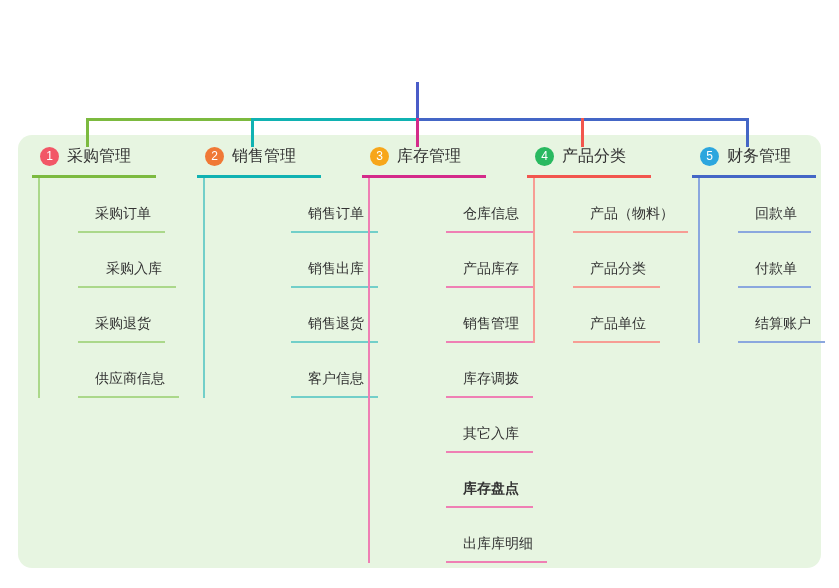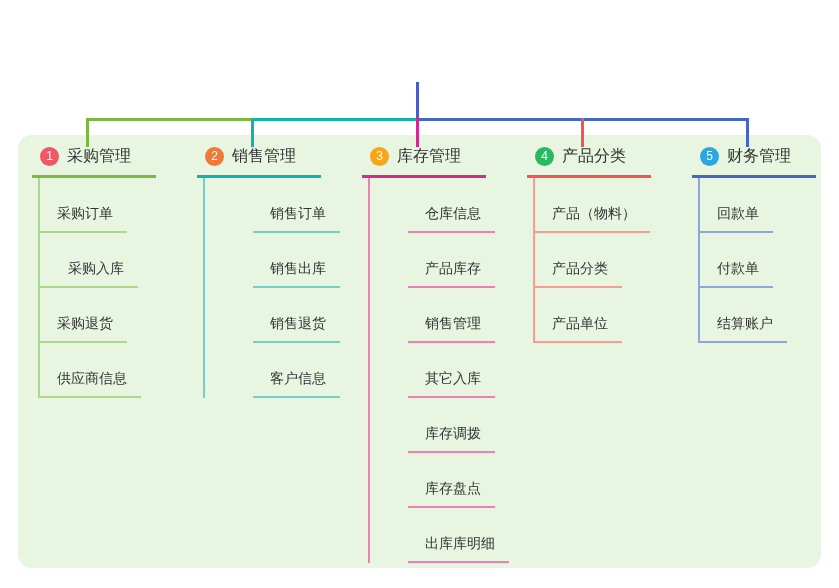--- a/index.html
+++ b/index.html
@@ -29,21 +29,21 @@
     display:flex;align-items:center;gap:8px;
     width:116px;padding:0 0 8px 8px;box-sizing:content-box;
     border-bottom:3px solid #888;cursor:pointer;
   }
   .badge{
     width:19px;height:19px;border-radius:50%;flex:0 0 19px;
     color:#fff;font-size:12px;line-height:19px;text-align:center;
   }
   .branch-label{font-size:16px;color:#333;white-space:nowrap;}
   .children{margin-left:6px;border-left:2px solid #ccc;}
-  .child-row{height:55px;display:flex;align-items:flex-end;}
+  .child-row{height:55px;display:flex;align-items:flex-end;margin-left:38px;}
   .child-label{
     display:inline-block;white-space:nowrap;
     font-size:14px;color:#333;
     padding:0 14px 8px 17px;border-bottom:2px solid #ccc;
     cursor:pointer;
   }
 </style>
 </head>
 <body>
 
@@ -113,27 +113,27 @@
           <div class="child-row">
             <span class="child-label" style="border-bottom-color: rgb(239, 127, 180);">仓库信息</span>
           </div>
           <div class="child-row">
             <span class="child-label" style="border-bottom-color: rgb(239, 127, 180);">产品库存</span>
           </div>
           <div class="child-row">
             <span class="child-label" style="border-bottom-color: rgb(239, 127, 180);">销售管理</span>
           </div>
           <div class="child-row">
+            <span class="child-label" style="border-bottom-color: rgb(239, 127, 180);">库存调拨</span>
+          </div>
+          <div class="child-row">
             <span class="child-label" style="border-bottom-color: rgb(239, 127, 180);">其它入库</span>
           </div>
           <div class="child-row">
-            <span class="child-label" style="border-bottom-color: rgb(239, 127, 180);">库存调拨</span>
-          </div>
-          <div class="child-row">
-            <span class="child-label" style="border-bottom-color: rgb(239, 127, 180);">库存盘点</span>
+            <span class="child-label" style="border-bottom-color: rgb(239, 127, 180); font-weight: bold;">库存盘点</span>
           </div>
           <div class="child-row">
             <span class="child-label" style="border-bottom-color: rgb(239, 127, 180);">出库库明细</span>
           </div>
         </div>
       </div>
       <div class="branch-col" style="left: 527px;">
         <div class="branch-header" style="border-bottom-color: rgb(242, 86, 78);">
           <span class="badge" style="background: rgb(41, 185, 96);">4</span>
           <span class="branch-label">产品分类</span>

